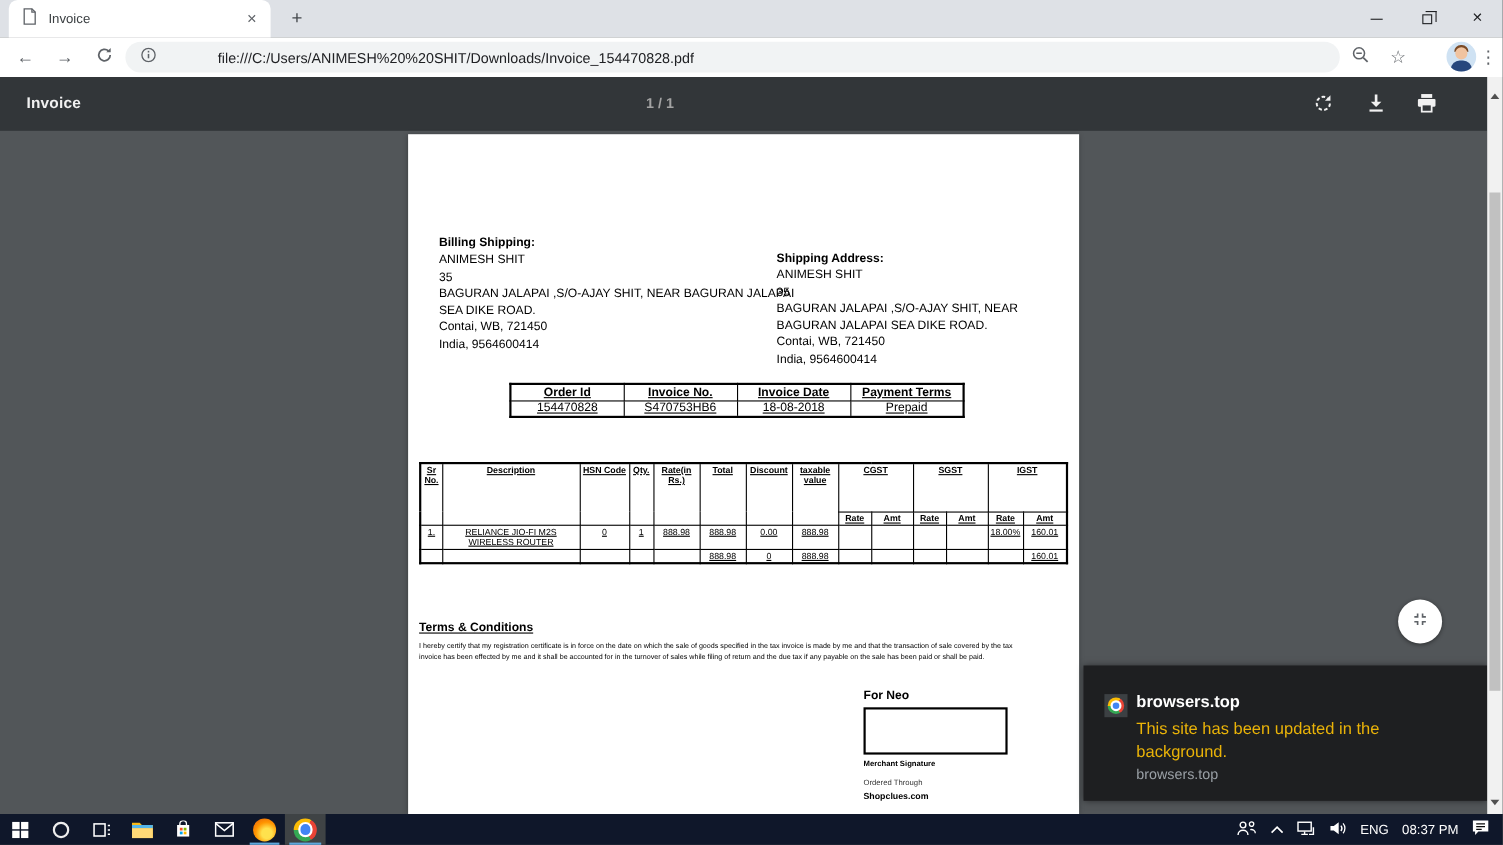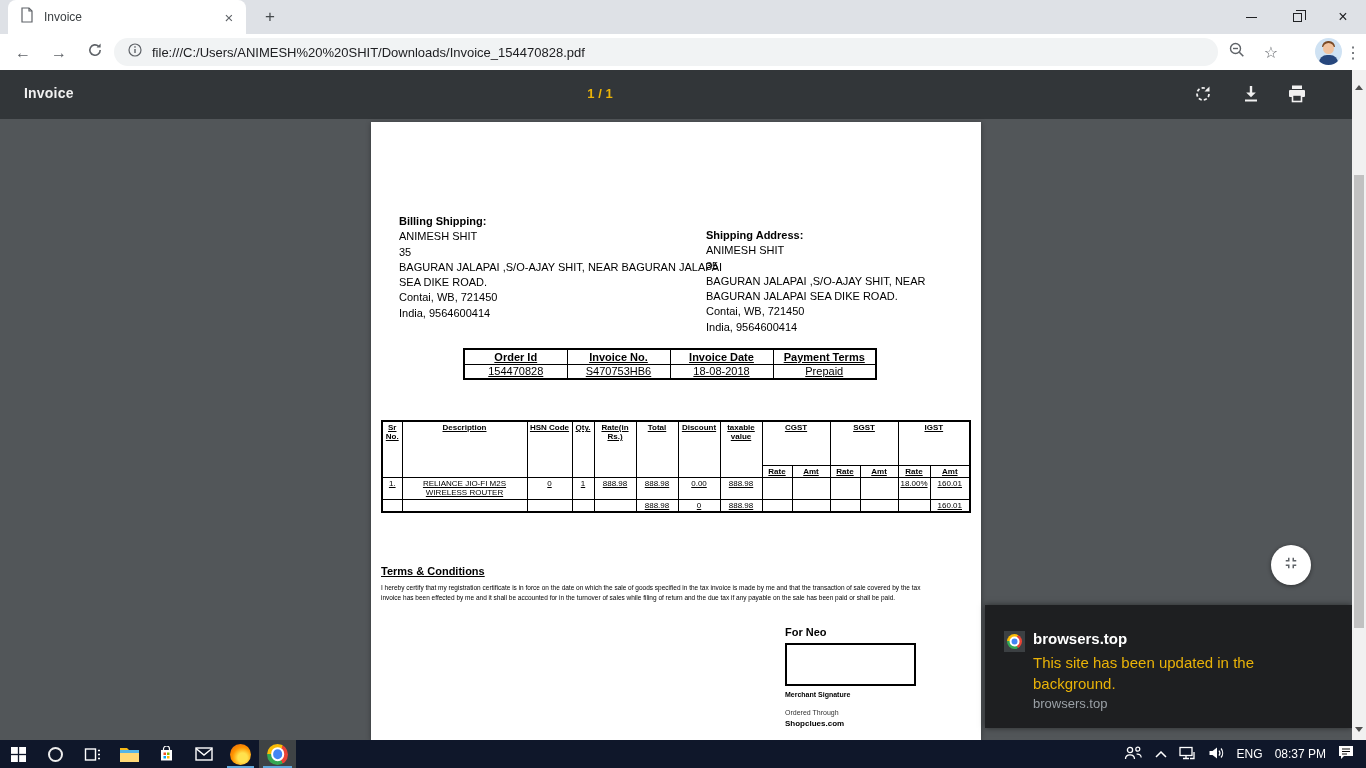--- a/index.html
+++ b/index.html
@@ -19,34 +19,34 @@
   .min-glyph { width:11px; height:1px; background:#202124; display:block; }
   .restore-glyph { width:9px; height:9px; border:1px solid #202124; position:relative; background:transparent; }
   .restore-glyph::before { content:""; position:absolute; left:2px; top:-4px; width:9px; height:9px;
     border:1px solid #202124; border-bottom:none; border-left:none; }
   .close-glyph { font-size:16px; line-height:16px; }
 
   .toolbar { position:absolute; top:34px; left:0; width:1366px; height:36px; background:#fff; }
   .nav-ic { position:absolute; top:8px; width:22px; height:22px; text-align:center; line-height:22px;
     font-size:16px; color:#5f6368; }
   .omnibox { position:absolute; left:114px; top:4px; width:1104px; height:28px; background:#f1f3f4;
-    border-radius:14px; display:flex; align-items:center; padding:0 14px; }
+    border-radius:14px; display:flex; align-items:center; padding:0 14px;gap:46px; }
   .url-text { font-size:13px; color:#202124; margin-left:10px; white-space:nowrap; }
   .avatar { position:absolute; right:24px; top:4px; width:27px; height:27px; border-radius:50%;
     background:#cfe2f3; overflow:hidden; }
   .avatar .head { position:absolute; left:8px; top:5px; width:11px; height:11px; border-radius:50%; background:#f0c3a0; }
   .avatar .hair { position:absolute; left:7px; top:3px; width:13px; height:6px; border-radius:7px 7px 0 0; background:#7a4a26; }
   .avatar .body { position:absolute; left:4px; top:17px; width:19px; height:12px; border-radius:8px 8px 0 0; background:#27477d; }
 
   
   .pdf-toolbar { position:absolute; top:70px; left:0; width:1352px; height:49px; background:#323639;
     color:#f1f1f1; }
   .pdf-title { position:absolute; left:24px; top:15px; font-size:14px; font-weight:bold; letter-spacing:.2px; }
   .page-ind { position:absolute; left:0; width:1200px; top:16px; text-align:center; font-size:13px;
-    font-weight:bold; color:#eab308; }
+    font-weight:bold; color:#a3a3a3; }
   .pdf-ic { position:absolute; top:13px; width:24px; height:24px; }
 
   
   .pdf-area { position:absolute; top:119px; left:0; width:1352px; height:621px; background:#525659; }
   .pdf-page { position:absolute; left:371px; top:3px; width:610px; height:618px; background:#fff;
     box-shadow:0 1px 5px rgba(0,0,0,.35); color:#000; font-size:11px; }
   .line { line-height:15.3px; }
 
   .seller { position:absolute; left:28px; top:2px; width:420px; }
   .addr-col { position:absolute; }

